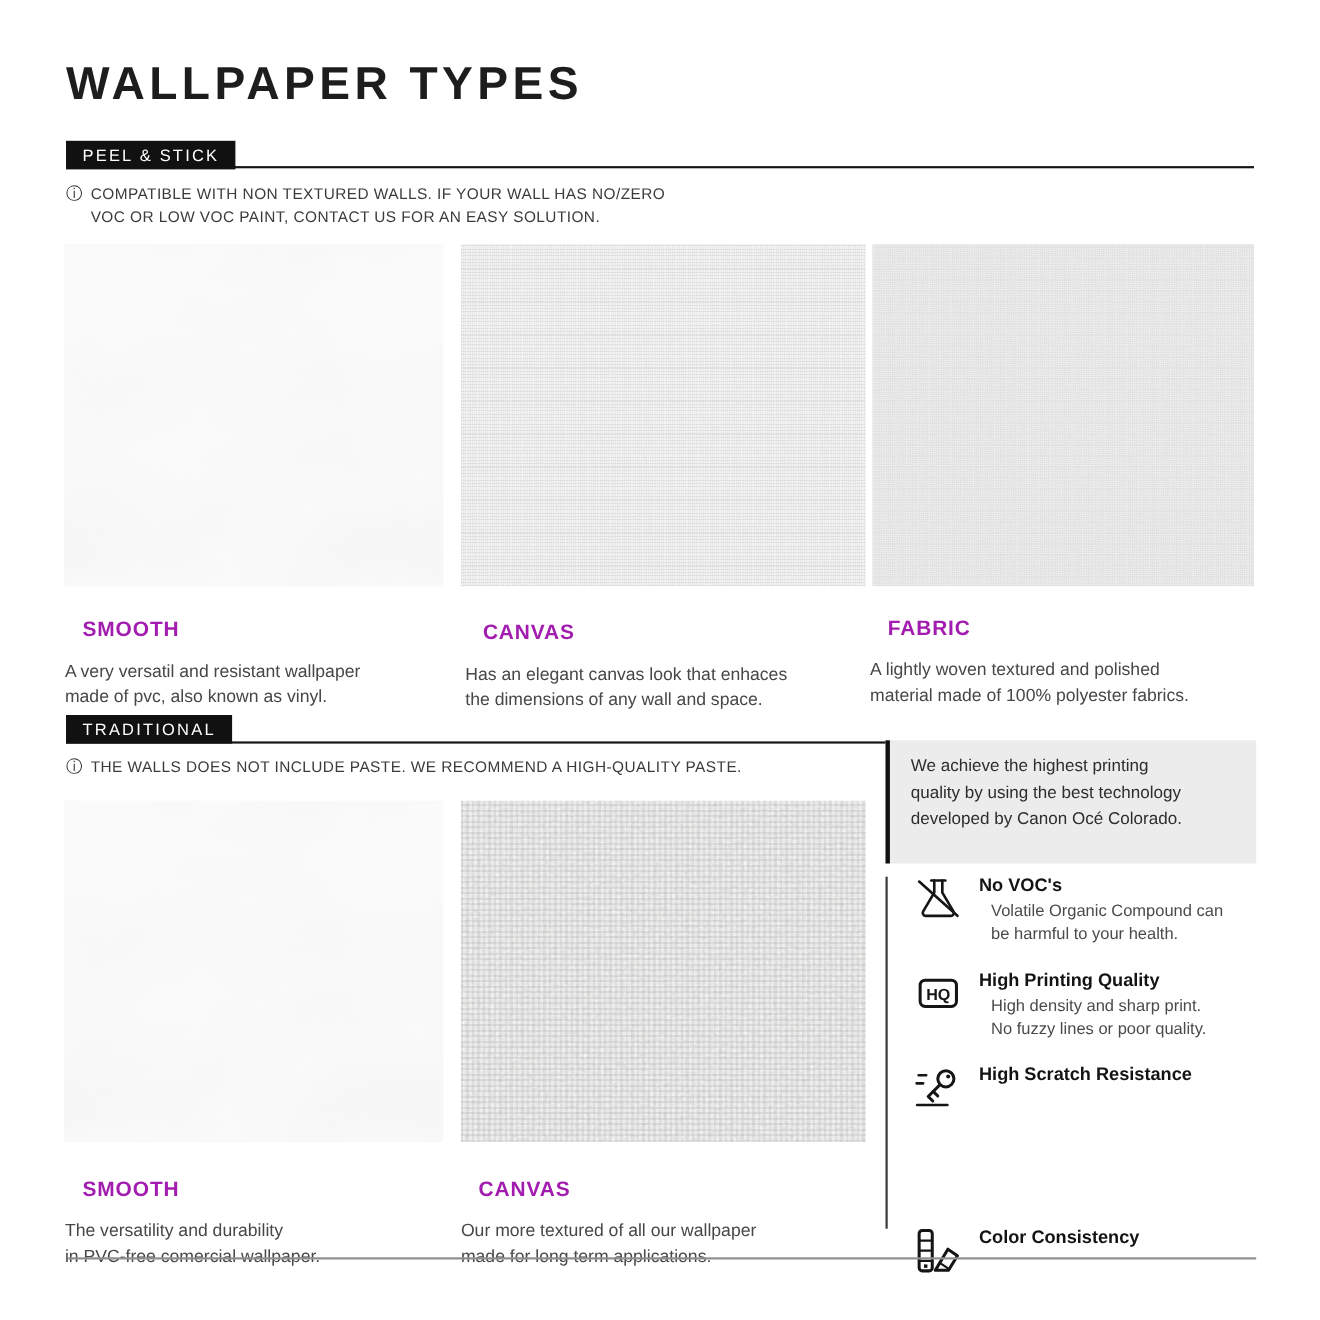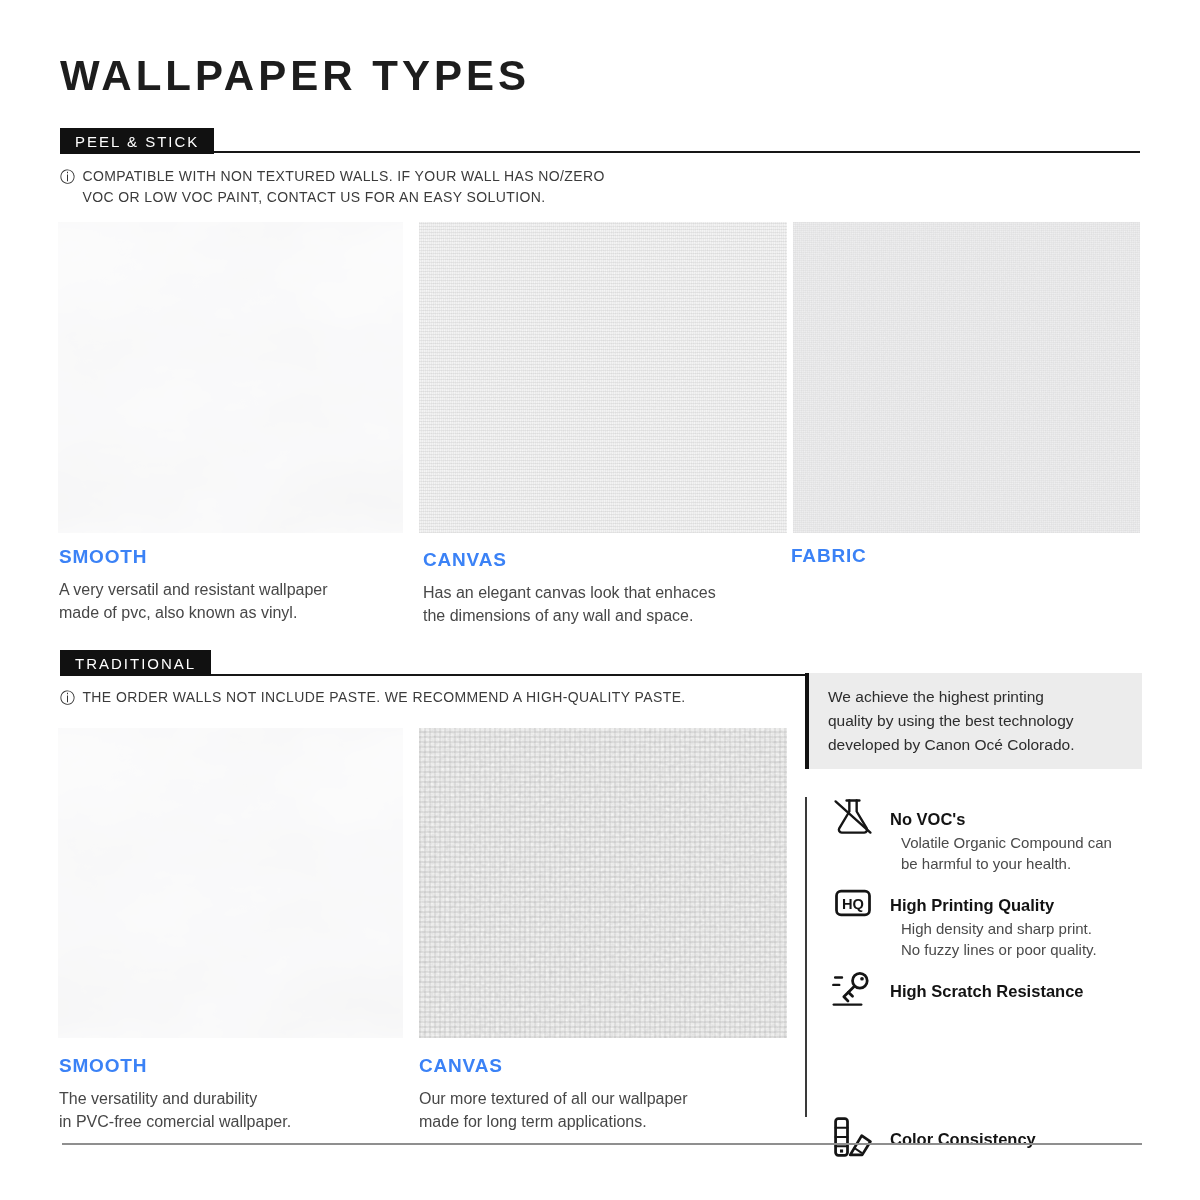--- a/index.html
+++ b/index.html
@@ -57,43 +57,43 @@
   }
   .tex-canvas-coarse{
     background-color:#f6f6f5;
     background-image:
       repeating-linear-gradient(0deg, rgba(105,105,105,0.12) 0px, rgba(105,105,105,0.12) 2px, rgba(255,255,255,0) 2px, rgba(255,255,255,0) 5px),
       repeating-linear-gradient(90deg, rgba(105,105,105,0.10) 0px, rgba(105,105,105,0.10) 2px, rgba(255,255,255,0) 2px, rgba(255,255,255,0) 5px);
   }
 
   
   .caption{position:absolute;width:360px}
-  .caption h3{margin:0;font-size:19px;font-weight:700;letter-spacing:.8px;color:#3b82f6}
+  .caption h3{margin:16px;font-size:19px;font-weight:700;letter-spacing:.8px;color:#a21caf}
   .caption p{margin:11px 0 0;font-size:16px;line-height:1.42;color:#474747}
   #cap-smooth1{left:59px;top:546px}
   #cap-canvas1{left:423px;top:549px}
   #cap-fabric1{left:791px;top:545px}
   #cap-smooth2{left:59px;top:1055px}
   #cap-canvas2{left:419px;top:1055px}
 
   
-  #quality-box{position:absolute;left:805px;top:673px;width:337px;height:96px;background:#ececec;box-sizing:border-box}
+  #quality-box{position:absolute;left:805px;top:673px;width:337px;height:112px;background:#ececec;box-sizing:border-box}
   #quality-box .black-bar{position:absolute;left:0;top:0;width:4px;height:100%;background:#111}
   #quality-box .quality-text{position:absolute;left:23px;top:12px;right:12px;
     font-size:15.5px;line-height:1.55;color:#2d2d2d}
 
   
   #features-line{position:absolute;left:805px;top:797px;width:2px;height:320px;background:#3a3a3a}
   .feature{position:absolute;left:831px;width:316px;display:flex;gap:15px;align-items:flex-start}
   #feature-0{top:795px}
   #feature-1{top:881px}
   #feature-2{top:967px}
   #feature-3{top:1115px}
   .ficon{flex:0 0 44px;height:44px}
-  .ftext h4{margin:15px 0 0;font-size:16.5px;font-weight:700;color:#131313}
+  .ftext h4{margin:1px 0 0;font-size:16.5px;font-weight:700;color:#131313}
   .ftext p{margin:3px 11px 0;font-size:15px;line-height:1.42;color:#4a4a4a}
 
   
   #bottom-rule{position:absolute;left:62px;right:58px;top:1143px;border-top:2px solid #8f8f8f;height:0}
 </style>
 </head>
 <body>
 
 <svg width="0" height="0" style="position:absolute" aria-hidden="true">
   <defs>
@@ -148,27 +148,29 @@
   <p class="preline">A very versatil and resistant wallpaper
 made of pvc, also known as vinyl.</p>
 </div>
 <div class="caption" id="cap-canvas1">
   <h3>CANVAS</h3>
   <p class="preline">Has an elegant canvas look that enhaces
 the dimensions of any wall and space.</p>
 </div>
 <div class="caption" id="cap-fabric1">
   <h3>FABRIC</h3>
+  <p class="preline">A lightly woven textured and polished
+material made of 100% polyester fabrics.</p>
 </div>
 
 <div class="sec-rule" id="rule-trad"></div>
 <div class="badge" id="badge-trad">TRADITIONAL</div>
 <div class="note" id="note-trad">
   <span class="info-glyph">ⓘ</span>
-  <span class="preline">THE ORDER WALLS NOT INCLUDE PASTE. WE RECOMMEND A HIGH-QUALITY PASTE.</span>
+  <span class="preline">THE WALLS DOES NOT INCLUDE PASTE. WE RECOMMEND A HIGH-QUALITY PASTE.</span>
 </div>
 
 <div class="swatch tex-smooth" id="sw-smooth2">
   <svg class="grain">
       <rect width="100%" height="100%" filter="url(#texSmooth)"></rect>
     </svg>
 </div>
 <div class="swatch tex-canvas-coarse" id="sw-canvas2">
   <svg class="grain" style="opacity:.8">
       <rect width="100%" height="100%" filter="url(#texGrainCoarse)"></rect>

